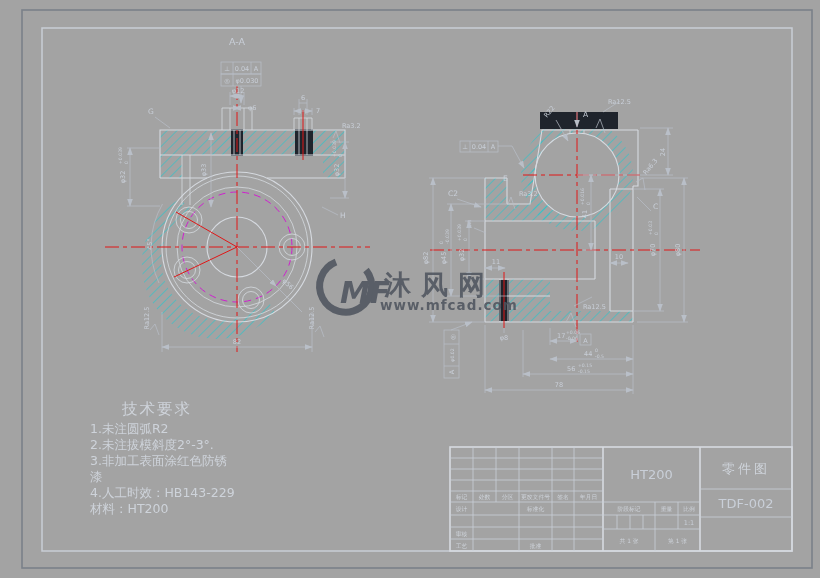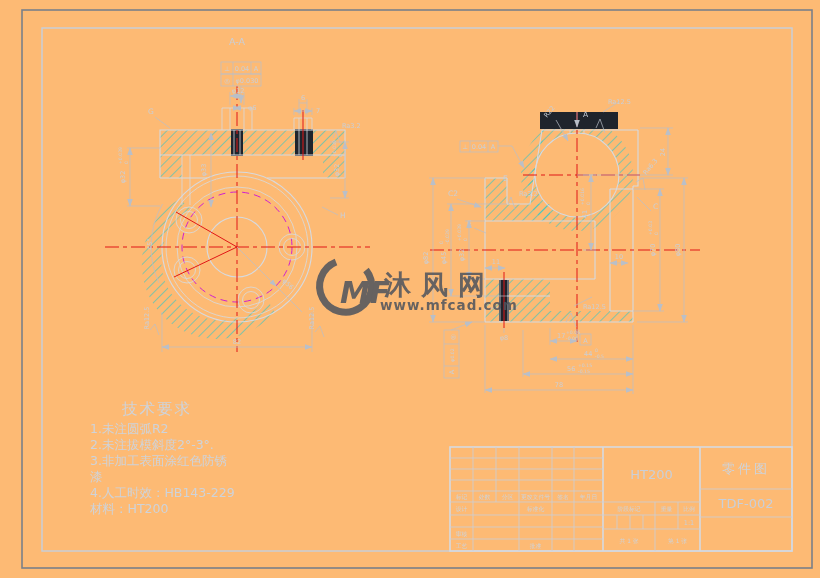--- a/index.html
+++ b/index.html
@@ -1,16 +1,16 @@
 <!DOCTYPE html>
 <html><head>
 <meta charset="utf-8">
 <style>
   html,body{margin:0;padding:0;background:#14171d;}
-  .canvas{position:relative;width:820px;height:578px;background:#fdba74;overflow:hidden;
+  .canvas{position:relative;width:820px;height:578px;background:#a3a3a3;overflow:hidden;
           font-family:"DejaVu Sans",sans-serif;}
   svg{position:absolute;left:0;top:0;}
   svg text{fill:#c9cfd8;font-family:"DejaVu Sans",sans-serif;}
   .w{stroke:#d6dae0;stroke-width:1.1;fill:none;}
   .w2{stroke:#d6dae0;stroke-width:0.8;fill:none;}
   .d{stroke:#b9bfc8;stroke-width:0.7;fill:none;}
   .rd{stroke:#e01717;stroke-width:1;fill:none;}
   .rdd{stroke:#e01717;stroke-width:1;fill:none;stroke-dasharray:14 4 4 4;}
   .mg{stroke:#cf1fcf;stroke-width:1;fill:none;stroke-dasharray:7 5;}
   .fr1{stroke:#7a8089;stroke-width:1.6;fill:none;}

